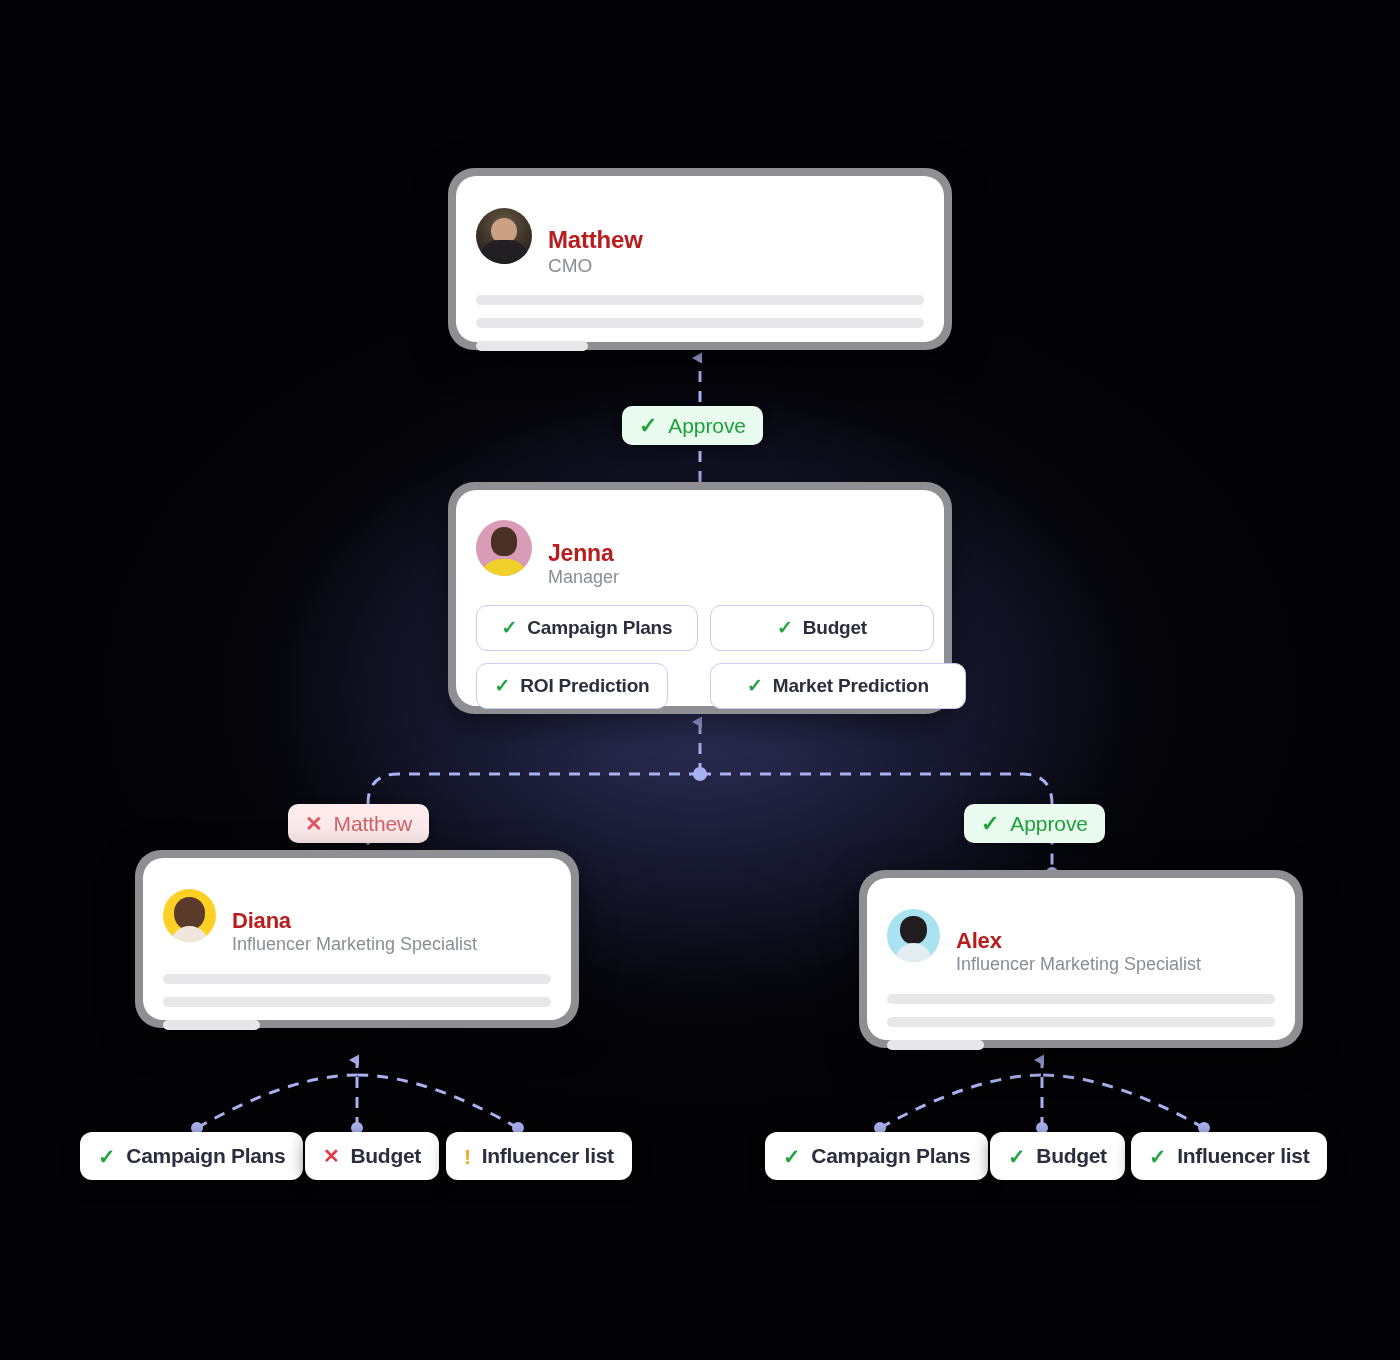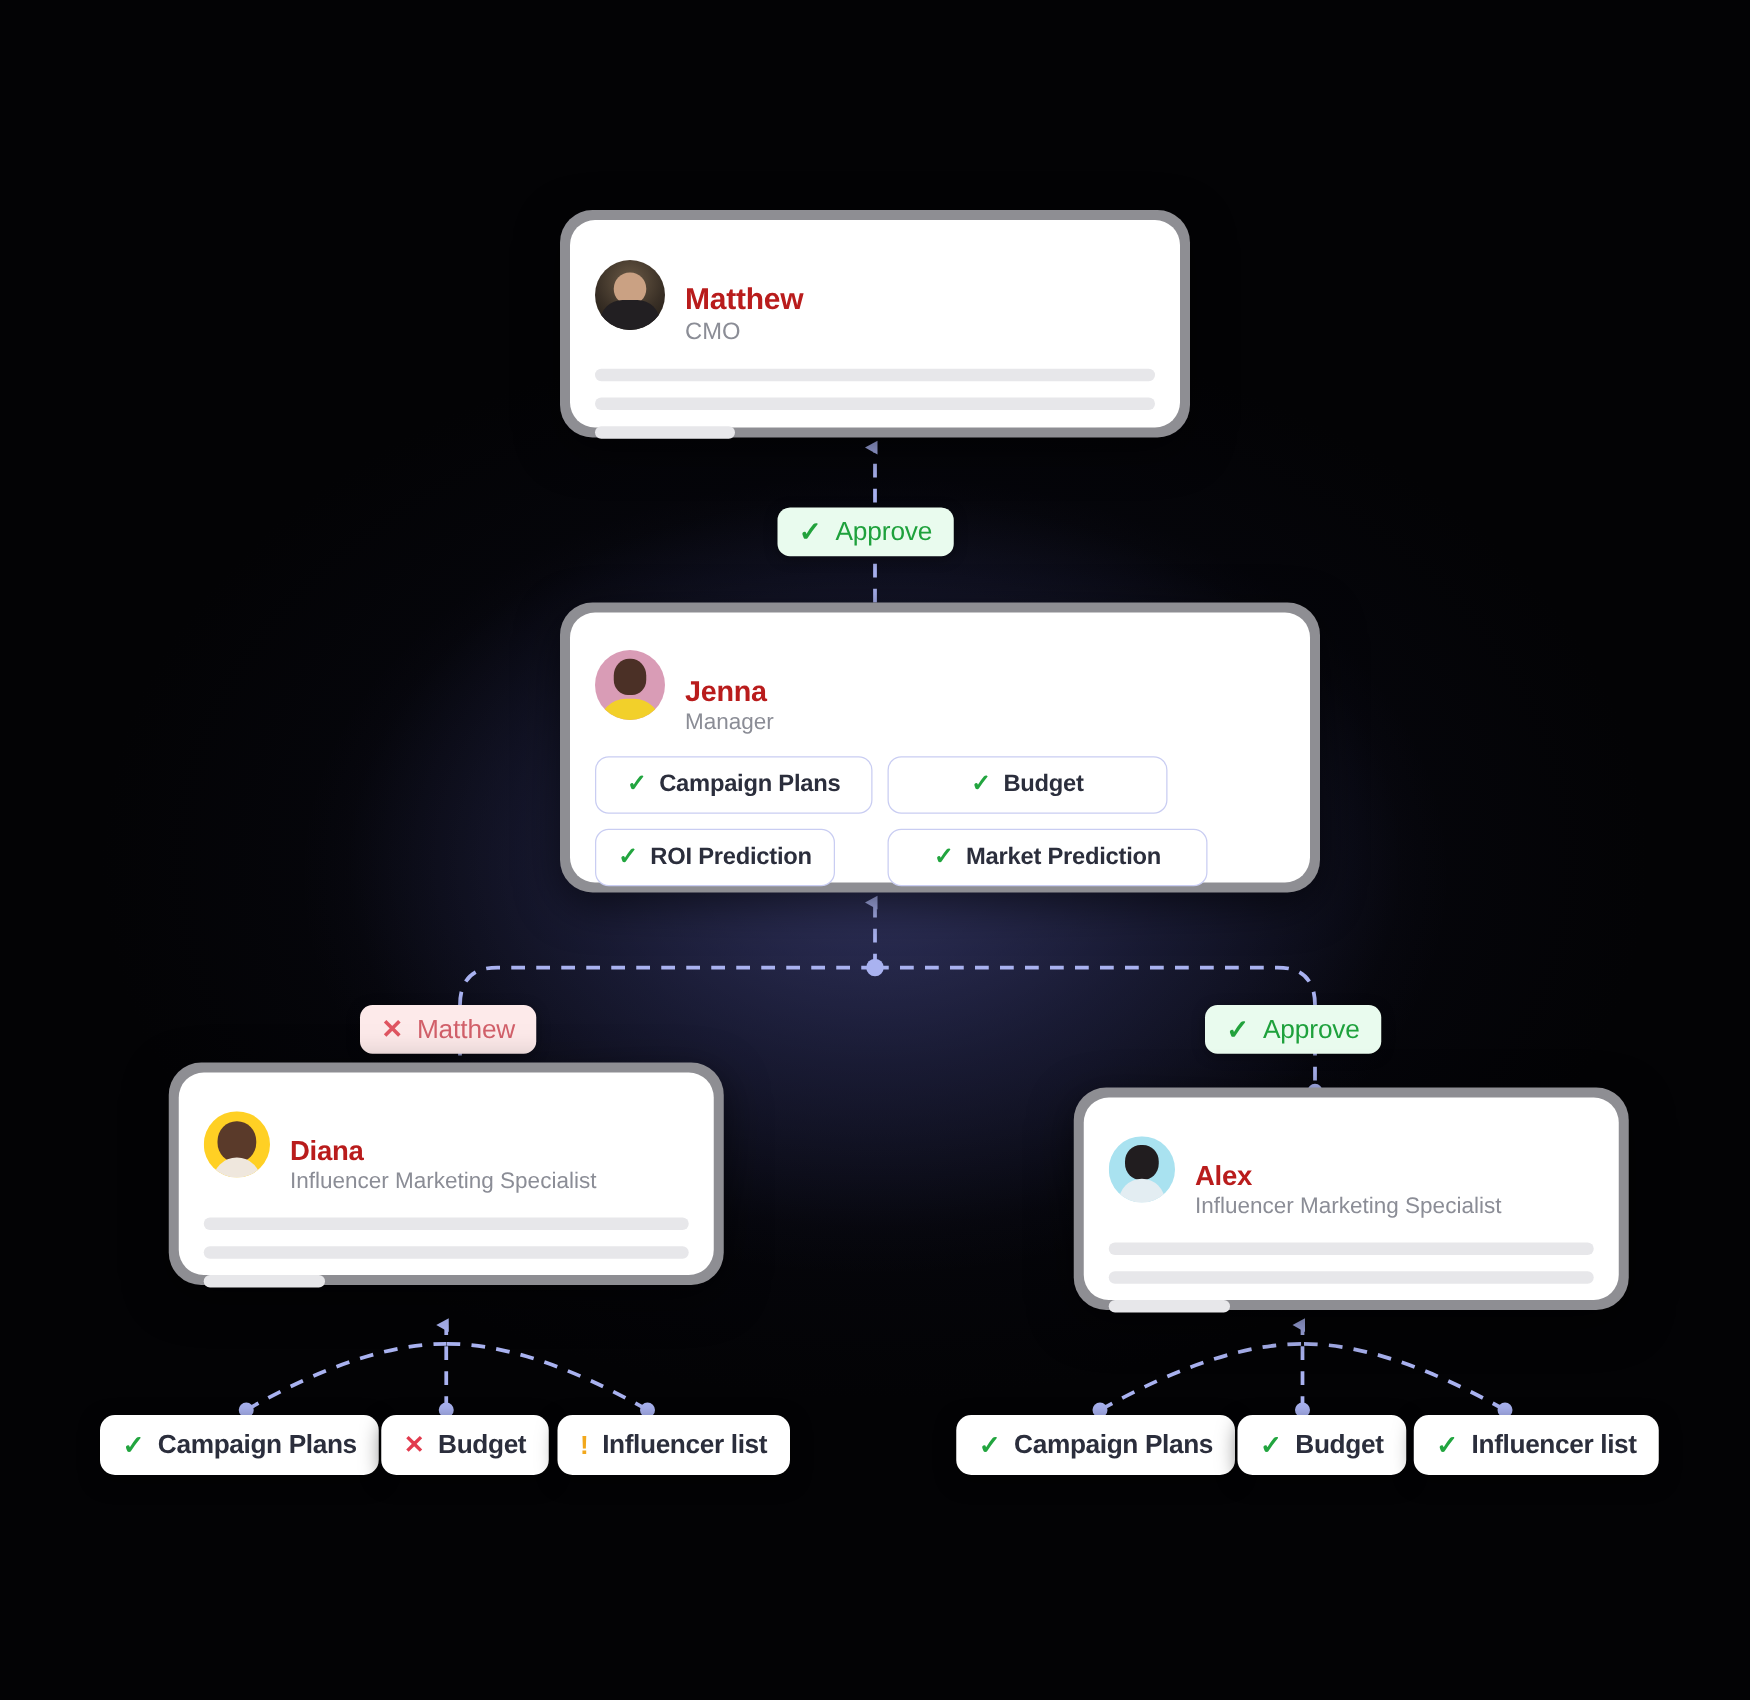--- a/index.html
+++ b/index.html
@@ -77,21 +77,21 @@
   .sk.w100 { width: 100%; }
   .sk.w25  { width: 25%; }
 
   
   #card-matthew { left: 448px; top: 168px; width: 504px; height: 182px; }
   #card-matthew .avatar { width: 56px; height: 56px; }
   #card-matthew .who .nm { font-size: 24px; }
   #card-matthew .who .rl { font-size: 19px; }
 
   
-  #card-jenna { left: 448px; top: 482px; width: 608px; height: 232px; }
+  #card-jenna { left: 448px; top: 482px; width: 504px; height: 232px; }
   #card-jenna .avatar { width: 56px; height: 56px; }
   #card-jenna .who .nm { font-size: 23px; }
   #card-jenna .who .rl { font-size: 18px; }
   .chip-grid {
     margin-top: 16px;
     display: grid;
     grid-template-columns: auto auto;
     gap: 12px 12px;
     justify-content: start;
   }

